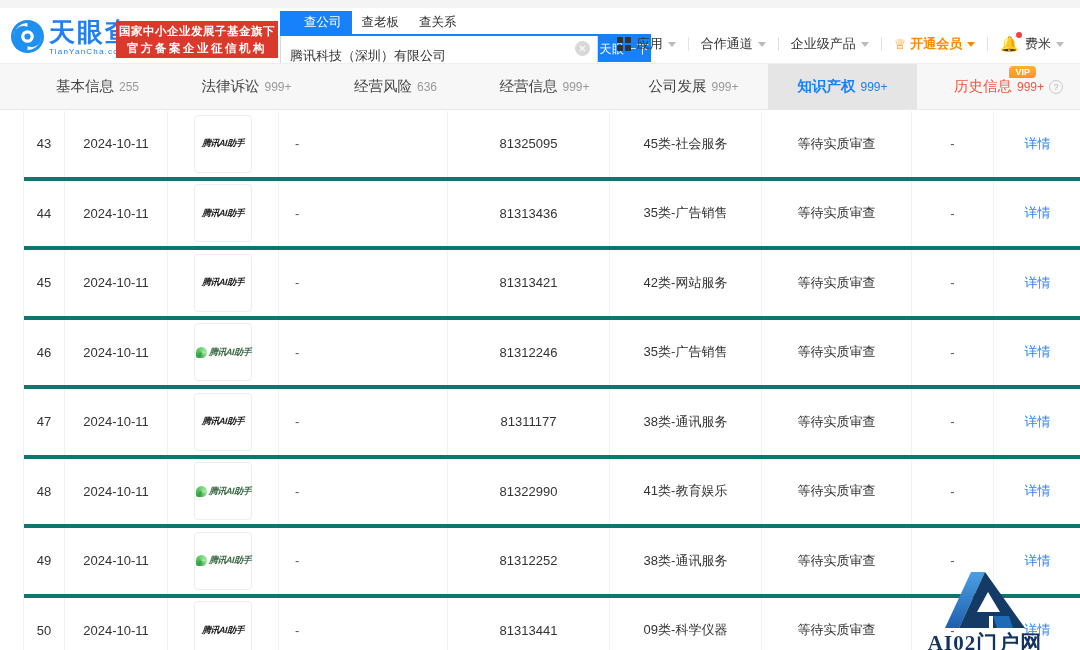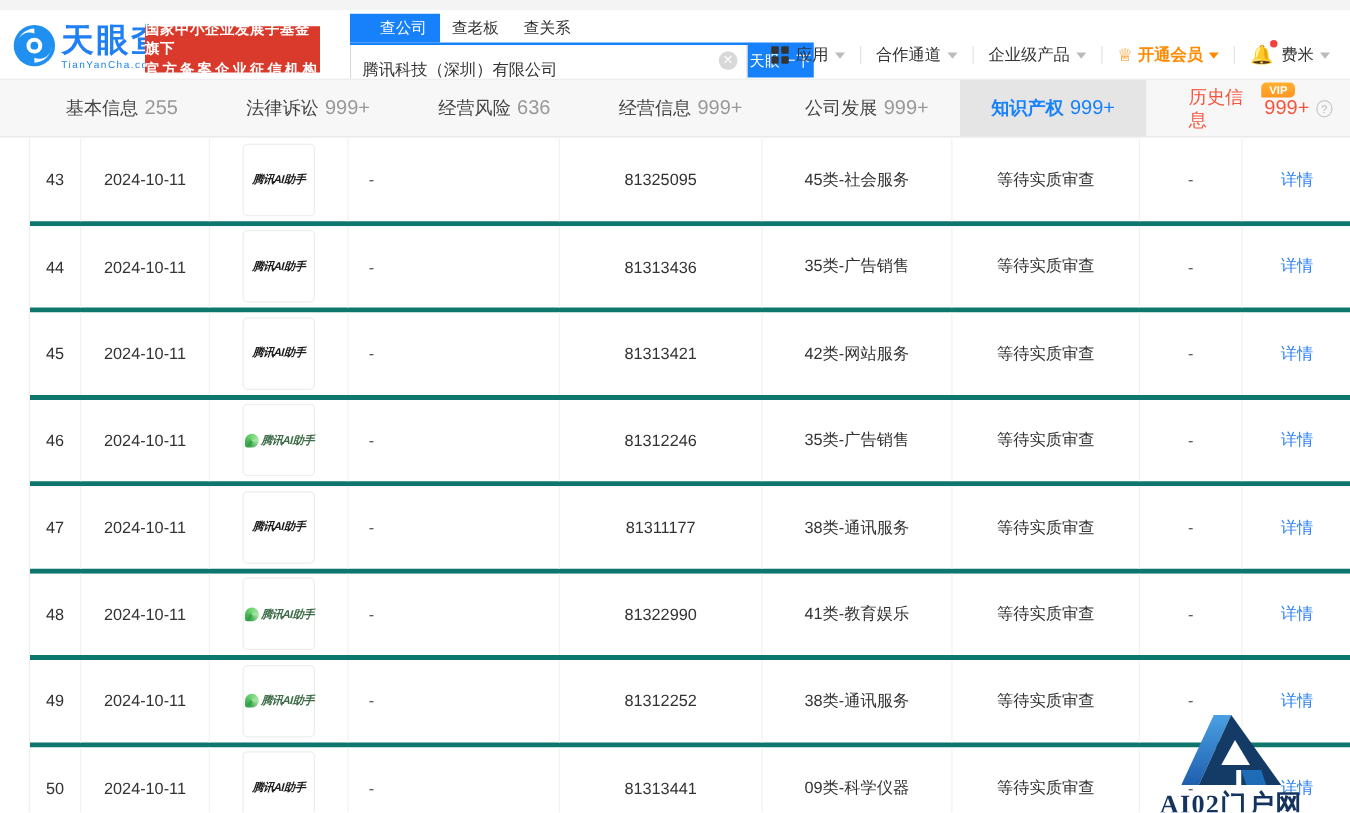--- a/index.html
+++ b/index.html
@@ -10,21 +10,21 @@
   
   .topstrip { position:absolute; left:0; top:0; width:1080px; height:8px; background:#f4f4f4; }
 
   
   .header { position:absolute; left:0; top:8px; width:1080px; height:55px; background:#fff; }
   .logo { position:absolute; left:10px; top:11px; display:flex; align-items:flex-start; cursor:pointer; }
   .logo svg { width:35px; height:35px; }
   .brandtxt { margin-left:4px; }
   .brandname { font-size:26px; font-weight:bold; color:#1f7ff5; letter-spacing:2px; line-height:26px; }
   .branddomain { font-size:8px; color:#1f7ff5; letter-spacing:1.2px; margin-top:2px; }
-  .redbadge { position:absolute; left:116px; top:13px; width:140px; height:37px; background:#d93a2b; color:#fff;
+  .redbadge { position:absolute; left:116px; top:13px; width:162px; height:37px; background:#d93a2b; color:#fff;
               display:flex; flex-direction:column; justify-content:center; align-items:center; }
   .redbadge .l1 { font-size:11.5px; font-weight:bold; letter-spacing:.5px; }
   .redbadge .l2 { font-size:11.5px; font-weight:bold; letter-spacing:2.5px; margin-top:2px; }
 
   
   .search { position:absolute; left:280px; top:5px; width:371px; }
   .stabs { display:flex; align-items:flex-end; height:21px; }
   .stab { font-size:12.5px; color:#333; padding:3px 10px; cursor:pointer; }
   .stab.active { background:#1681fa; color:#fff;padding-left:24px; }
   .sline { width:371px; height:2px; background:#1681fa; }
@@ -50,21 +50,21 @@
   .crown { margin-right:4px; font-size:14px; color:#ff8a00; line-height:1; }
   .bellwrap { position:relative; margin-right:6px; cursor:pointer; }
   .bell { font-size:15px; color:#444; }
   .reddot { position:absolute; right:-3px; top:-3px; width:6px; height:6px; border-radius:50%; background:#f53f3f; }
 
   
   .tabbar { position:absolute; left:0; top:63px; width:1080px; height:47px; background:#f7f7f7;
             border-top:1px solid #eee; border-bottom:1px solid #e8e8e8; display:flex; padding-left:23px; }
   .tab { width:149px; height:100%; display:flex; align-items:center; justify-content:center; cursor:pointer; position:relative; }
   .tablabel { font-size:14.5px; color:#444; }
-  .tabcount { font-size:16px; color:#999; margin-left:5px; margin-top:1px; }
+  .tabcount { font-size:12px; color:#999; margin-left:5px; margin-top:1px; }
   .tab.active { background:#e5e5e5; }
   .tab.active .tablabel { color:#1681fa; font-weight:bold; }
   .tab.active .tabcount { color:#1681fa; }
   .tab.history .tablabel { color:#f5553d;margin-left:34px; }
   .tab.history .tabcount { color:#f5553d; }
   .vipbadge { position:absolute; right:30px; top:2px; background:linear-gradient(180deg,#ffb12e,#ff9523);
               color:#fff; font-size:9px; font-weight:bold; padding:1px 6px; border-radius:4px 4px 4px 1px; }
   .qicon { width:14px; height:14px; border:1px solid #c9c9c9; border-radius:50%; color:#b5b5b5; font-size:9px;
            line-height:12px; text-align:center; margin-left:5px; }
 

